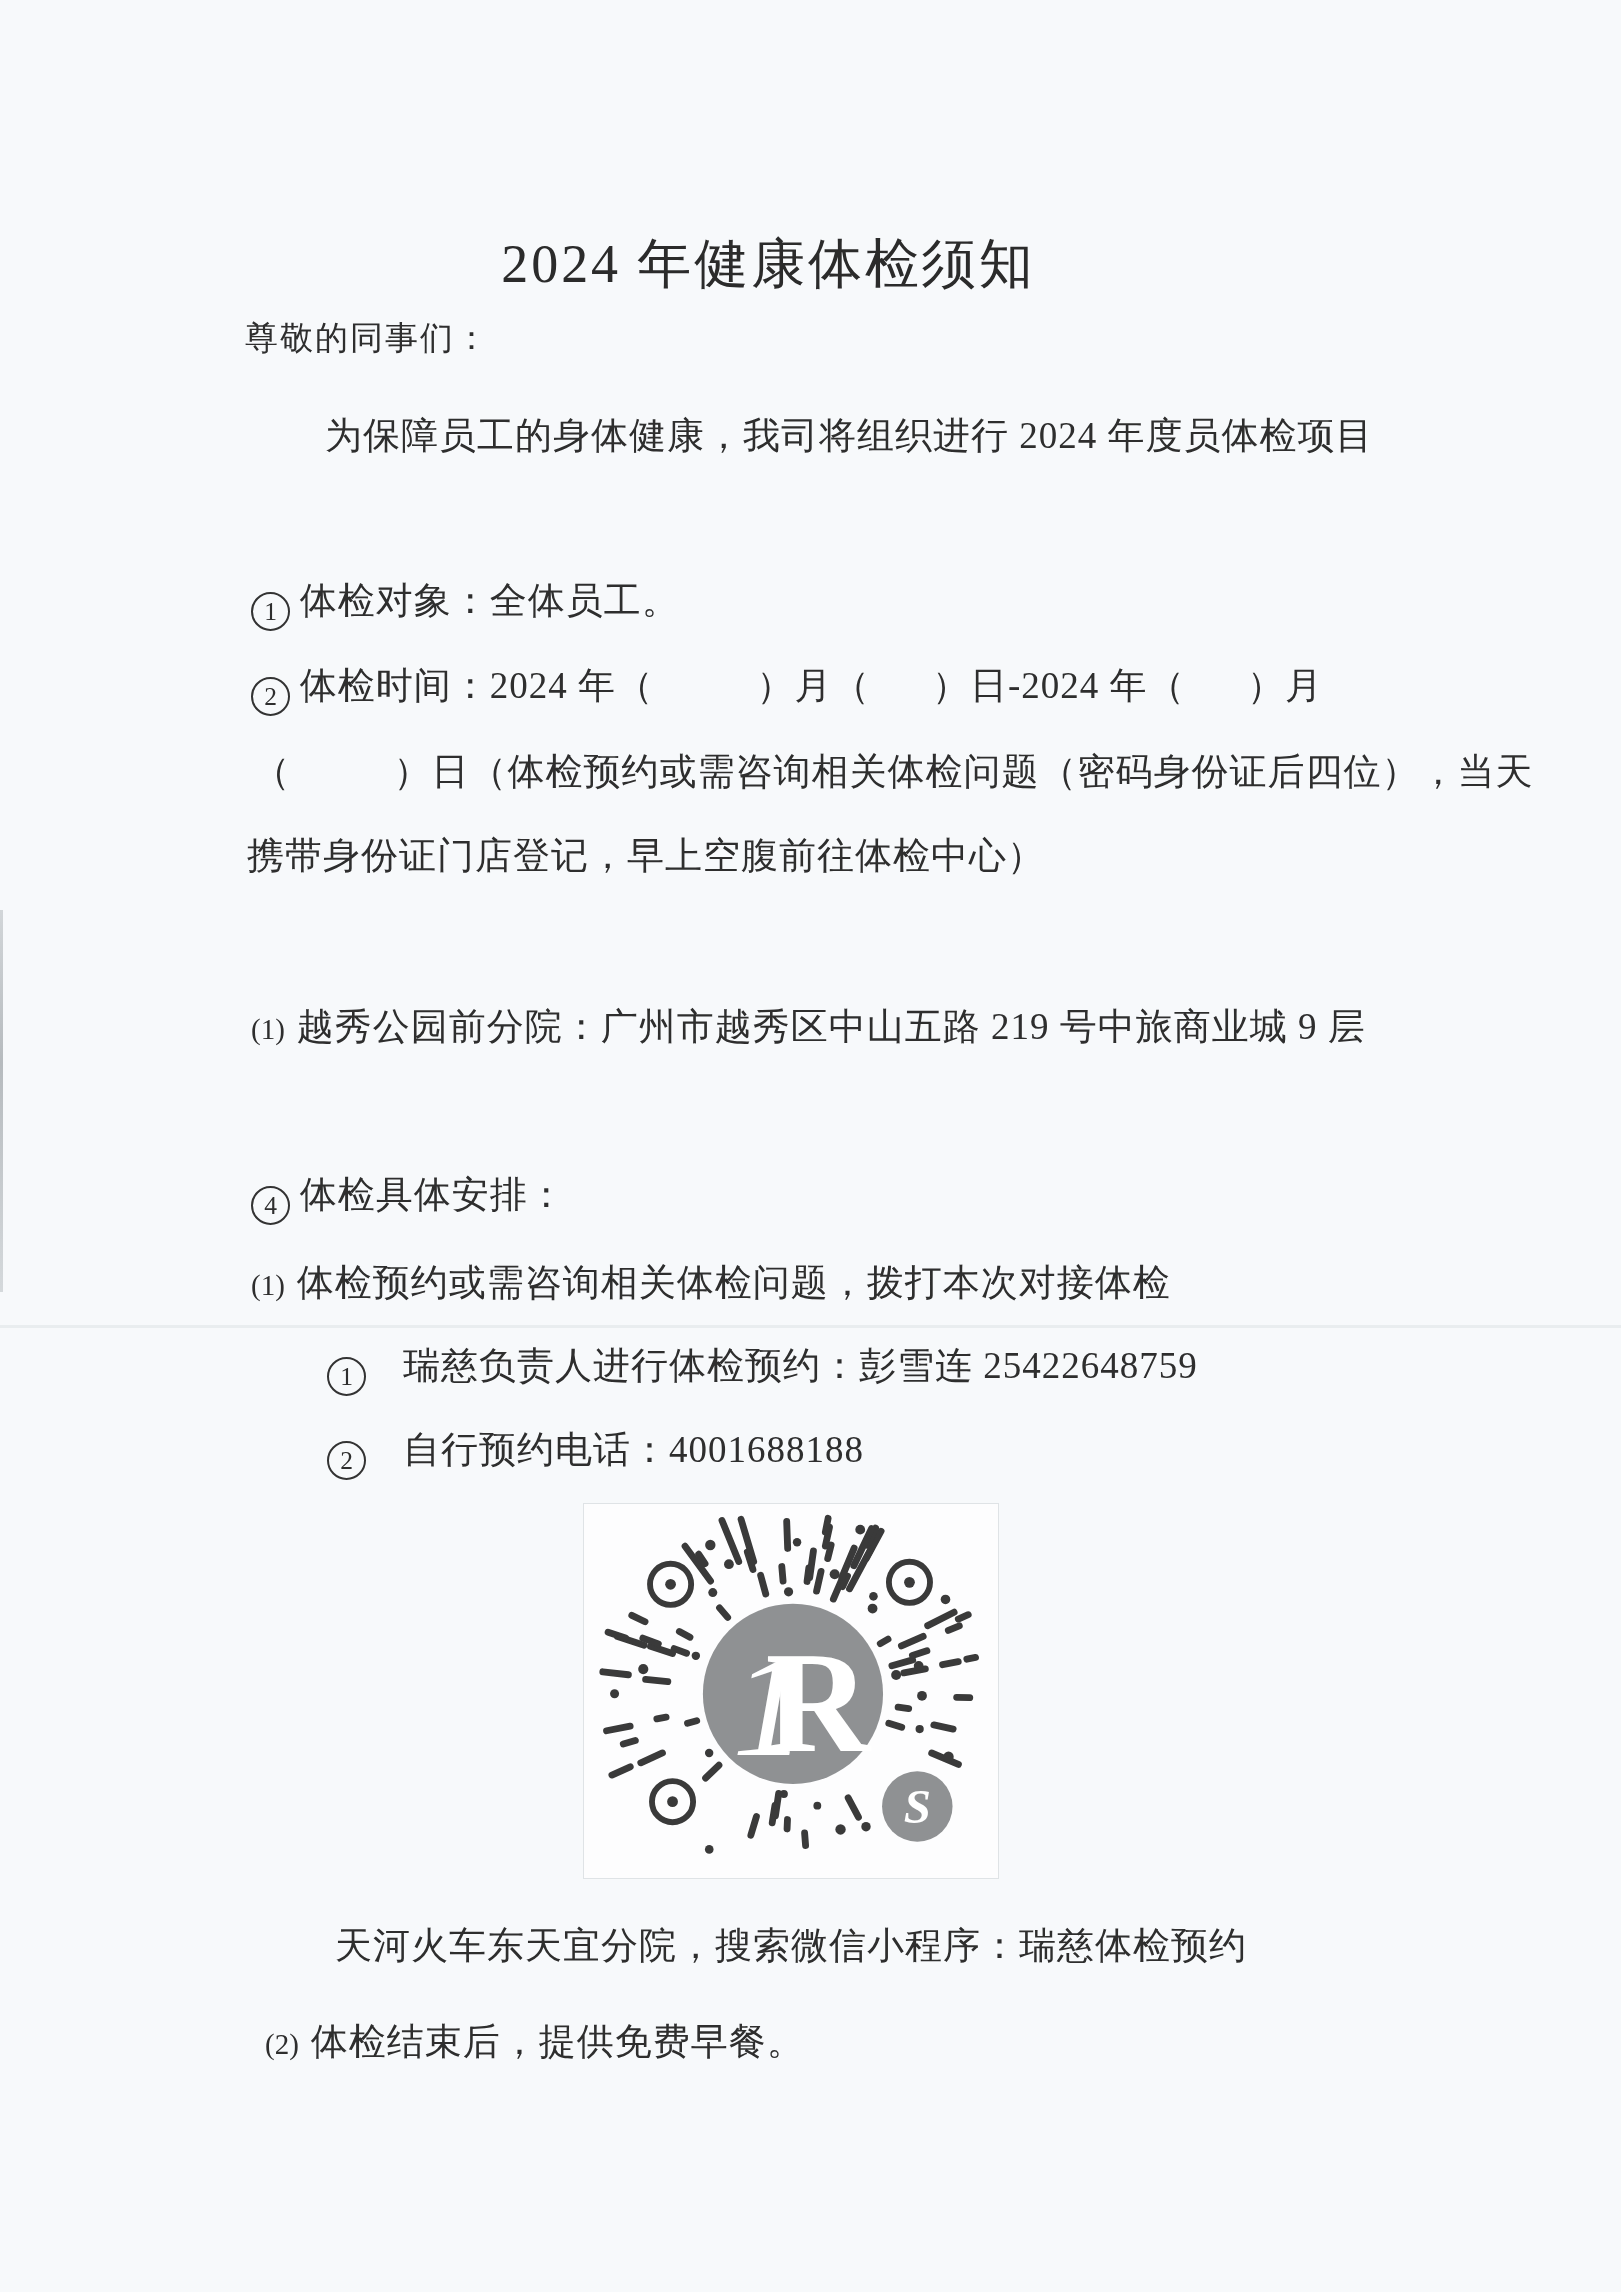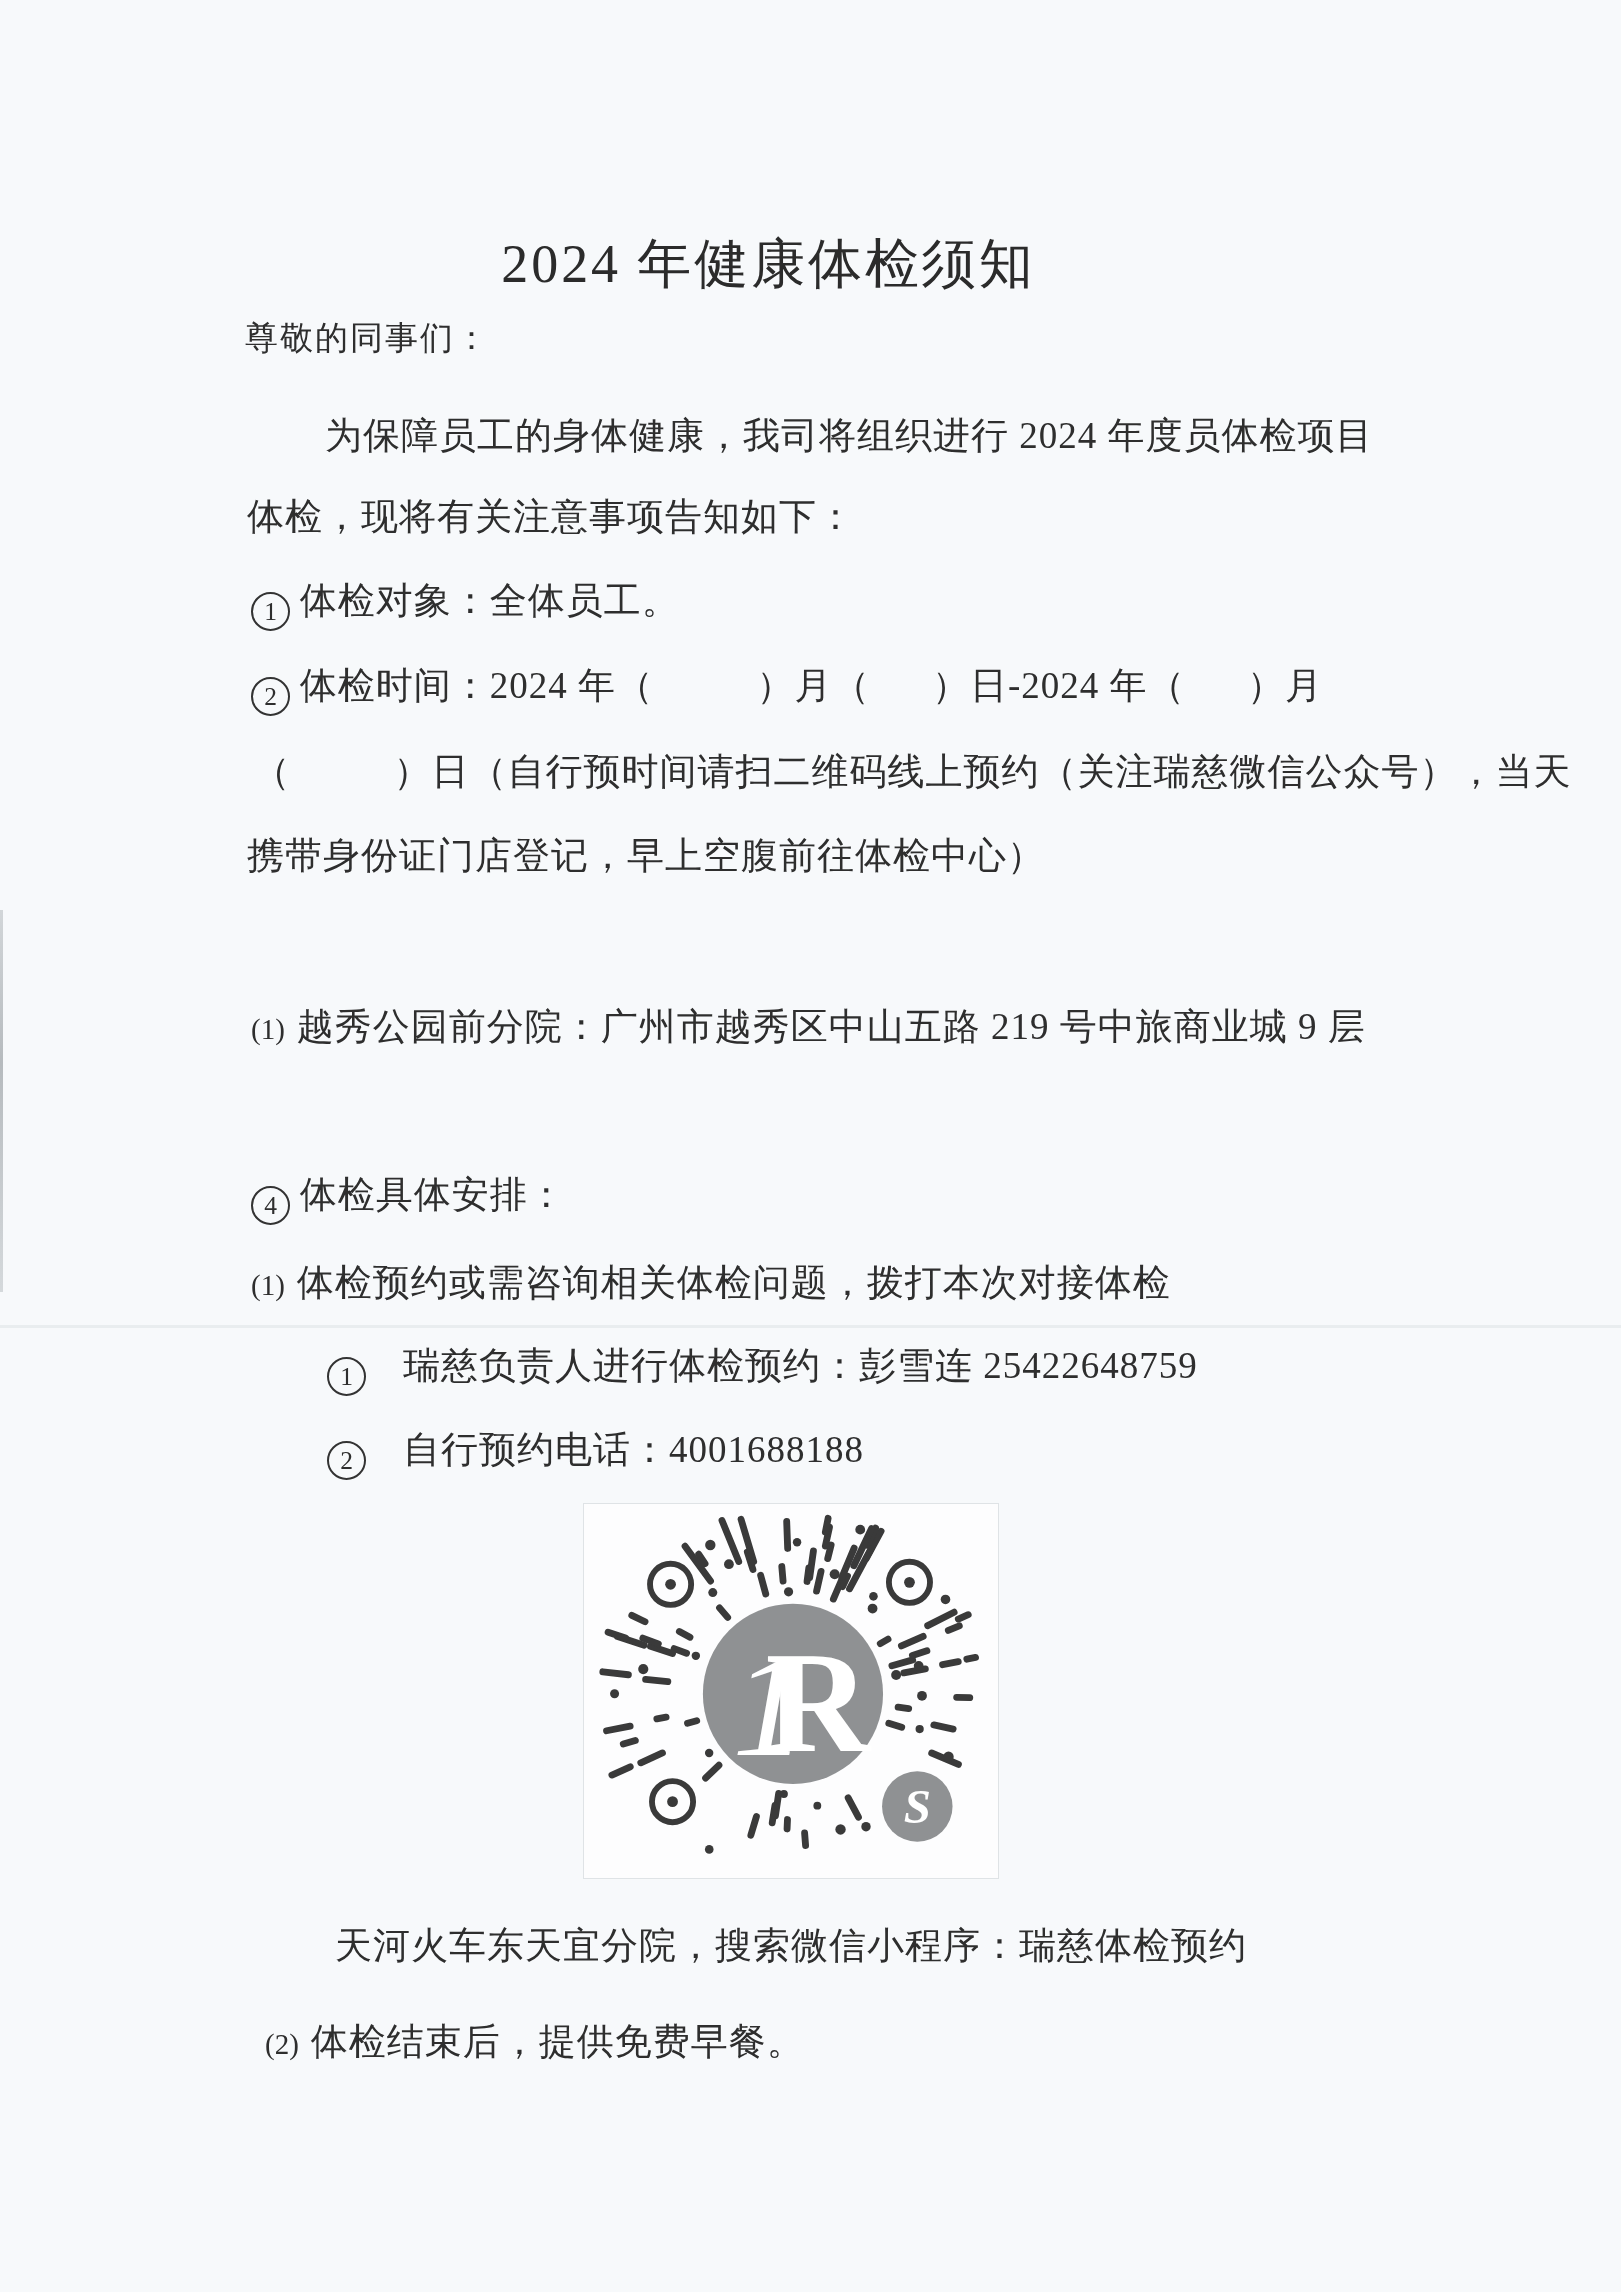--- a/index.html
+++ b/index.html
@@ -49,27 +49,26 @@
 </head>
 <body>
 
 <div class="page">
 
   <div class="line title" style="top:233px">2024 年健康体检须知</div>
 
   <div class="line salutation" style="top:320px;left:245px">尊敬的同事们：</div>
 
   <div class="line" style="top:415px;left:325px">为保障员工的身体健康，我司将组织进行 2024 年度员体检项目</div>
-  <div class="line" style="top:496px;left:247px">体检，现将有关注意事项告知如下：</div>
 
   <div class="line" style="top:580px;left:251px"><span class="circ">1</span><span>体检对象：全体员工。</span></div>
 
   <div class="line" style="top:665px;left:251px"><span class="circ">2</span><span>体检时间：2024 年（          ）月（      ）日-2024 年（      ）月</span></div>
 
-  <div class="line" style="top:751px;left:253px">（          ）日（自行预时间请扫二维码线上预约（关注瑞慈微信公众号），当天</div>
+  <div class="line" style="top:751px;left:253px">（          ）日（体检预约或需咨询相关体检问题（密码身份证后四位），当天</div>
   <div class="line" style="top:835px;left:247px">携带身份证门店登记，早上空腹前往体检中心）</div>
 
 
   <div class="line" style="top:1006px;left:251px"><span class="prefix">(1)</span><span>越秀公园前分院：广州市越秀区中山五路 219 号中旅商业城 9 层</span></div>
 
 
   <div class="line" style="top:1174px;left:251px"><span class="circ">4</span><span>体检具体安排：</span></div>
 
   <div class="line" style="top:1262px;left:251px"><span class="prefix">(1)</span><span>体检预约或需咨询相关体检问题，拨打本次对接体检</span></div>
 

